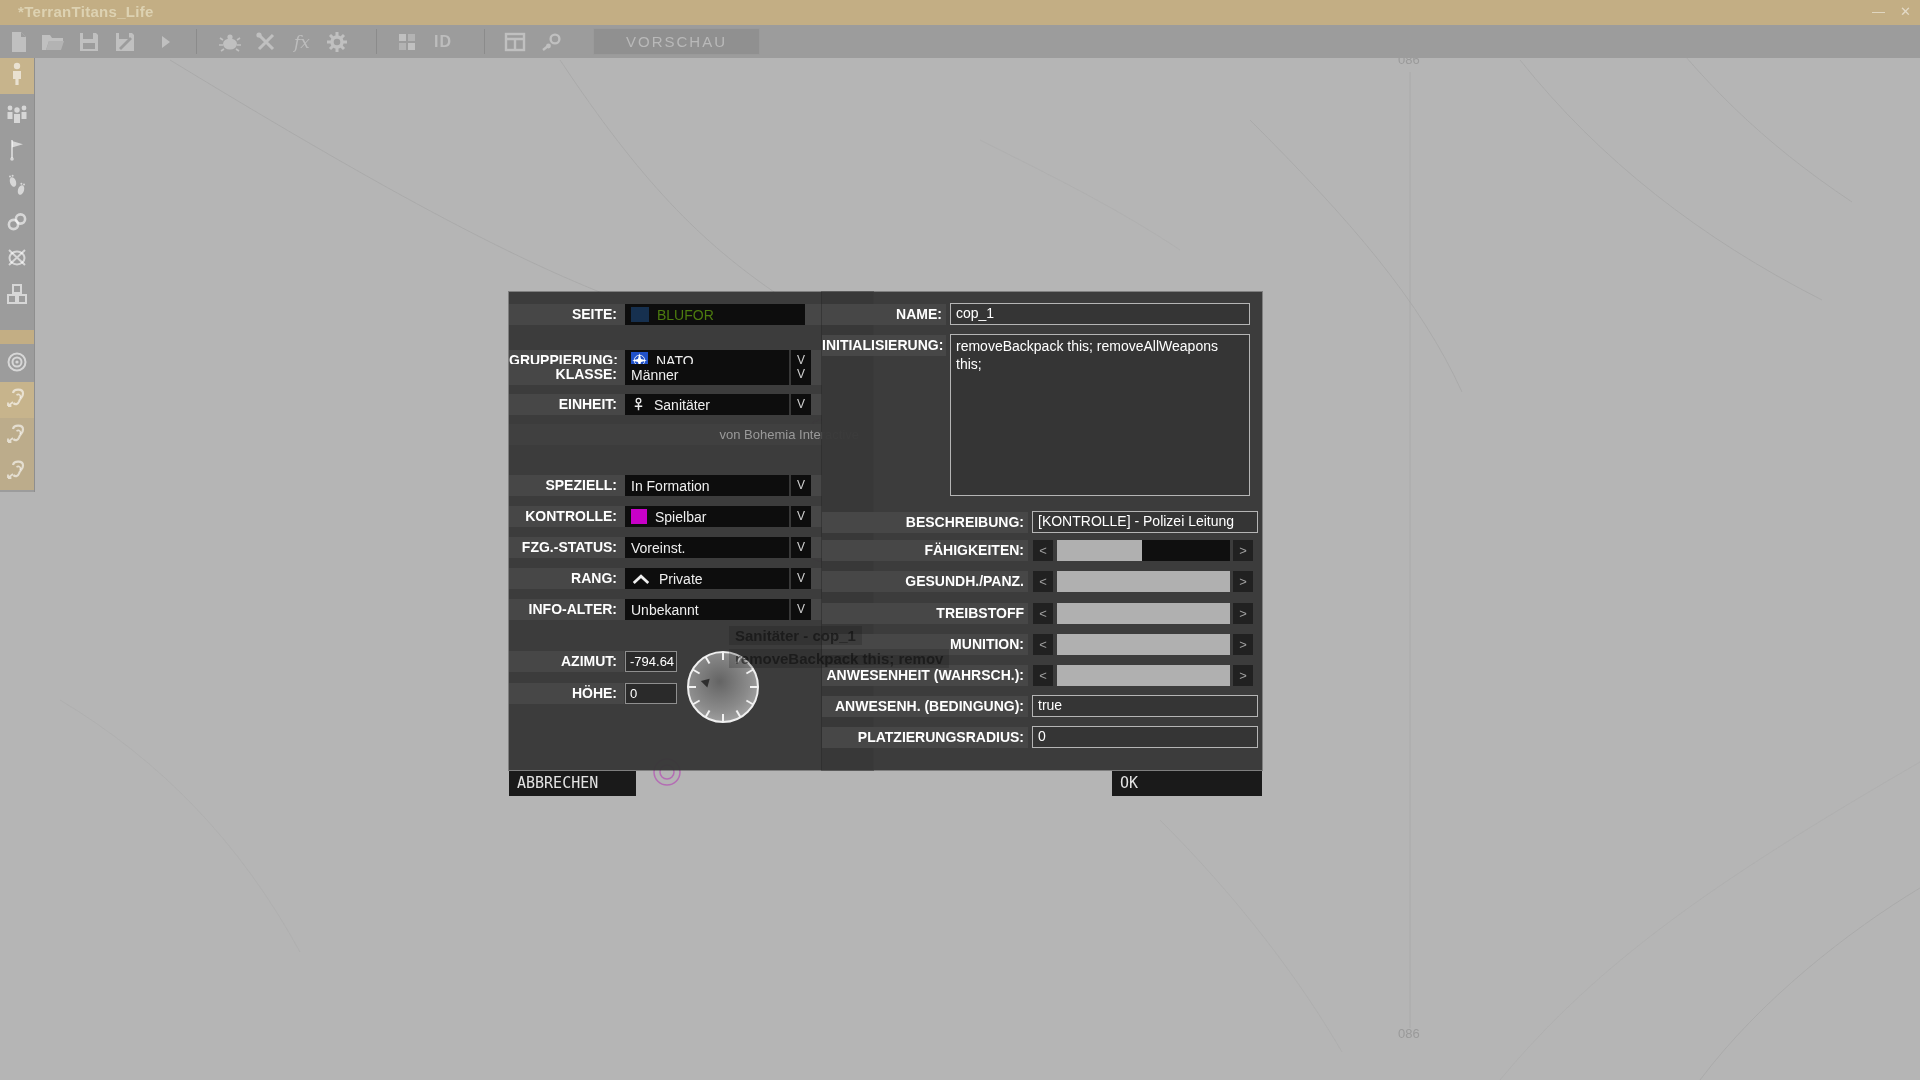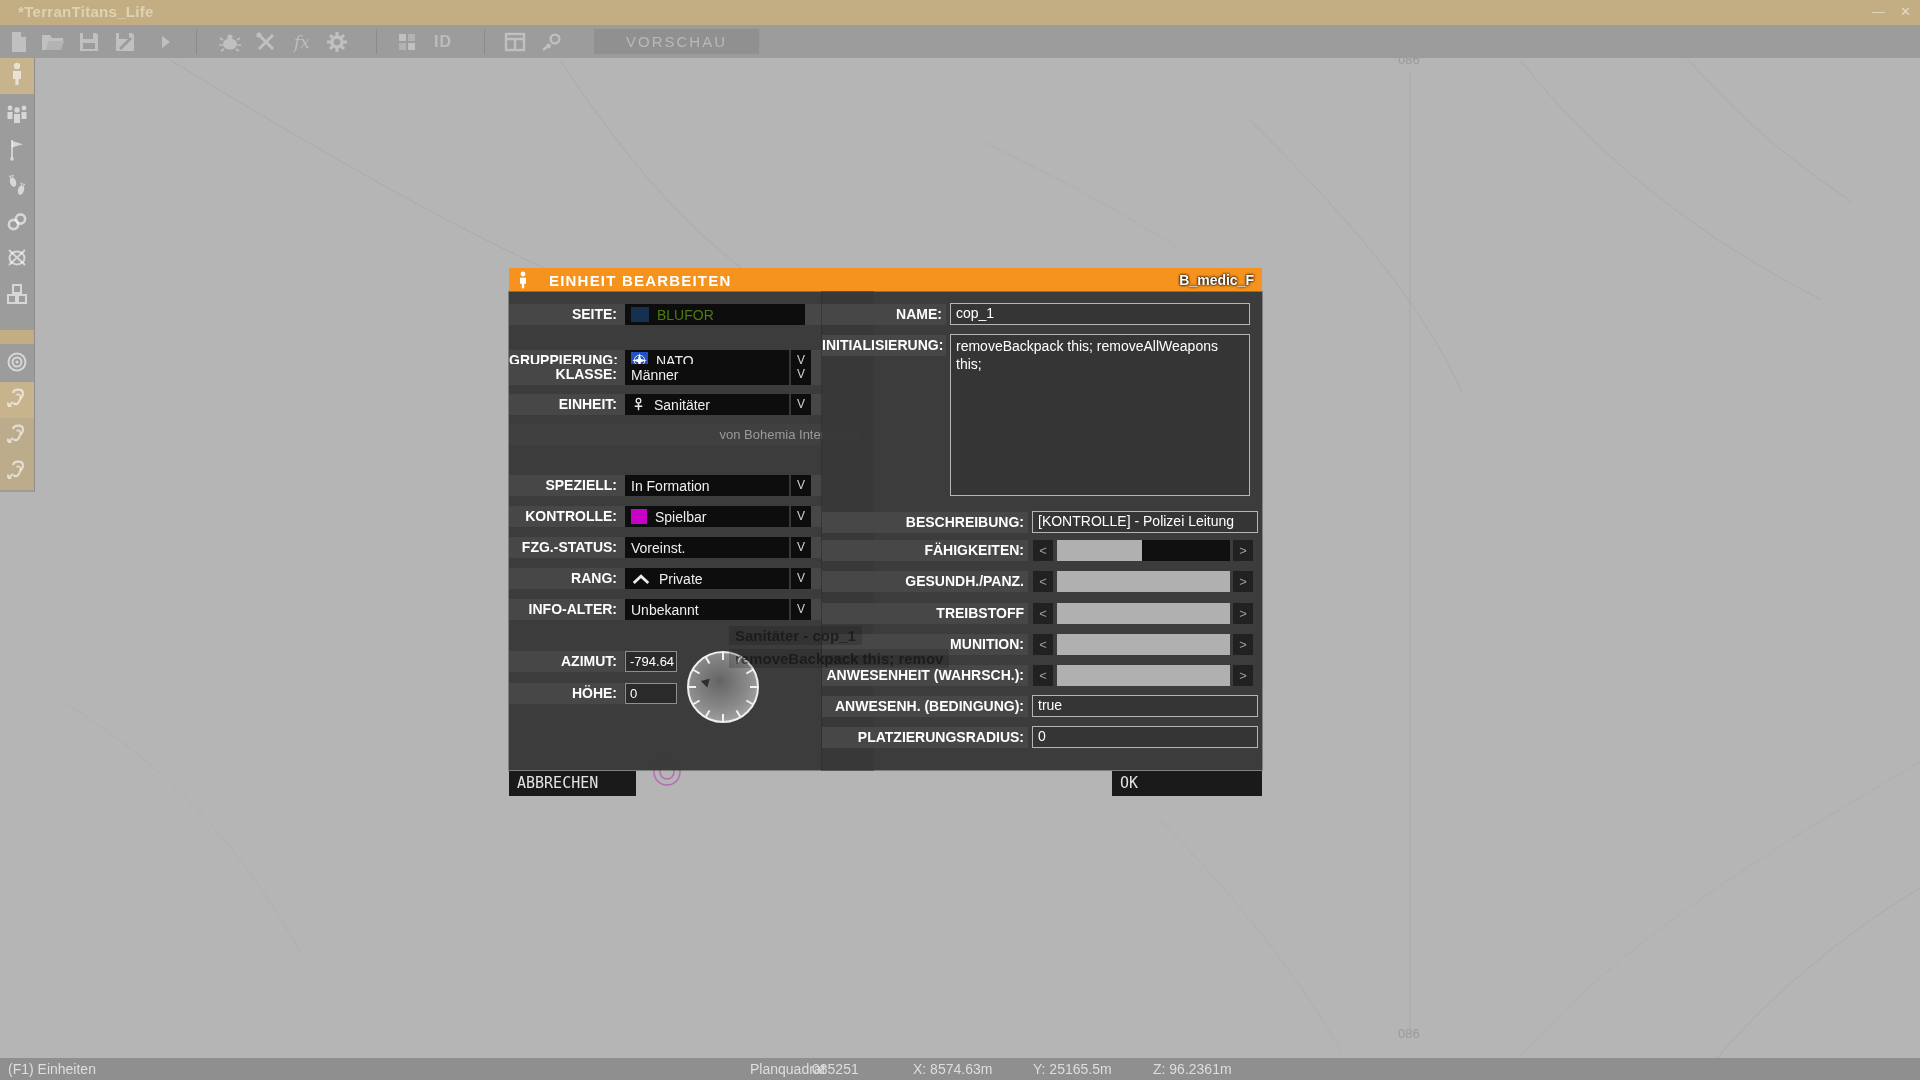--- a/index.html
+++ b/index.html
@@ -327,30 +327,20 @@
     </div>
     <div class="scell tan2" style="top:396px;">
       <span><svg width="24" height="24" viewBox="0 0 24 24">
             <path d="M8 7c1-4.5 10-4.5 10 .5 0 4-3 4.5-4 8-1 3-4 3.5-5.5 1.5" fill="none" stroke="currentColor" stroke-width="2.2"></path>
             <path d="M11.5 9c2.5-1.5 5 .5 3.5 3" fill="none" stroke="currentColor" stroke-width="1.6"></path>
             <path d="M3 20l5-4M3 20v-3.4M3 20h3.4" stroke="currentColor" stroke-width="1.8" fill="none"></path>
           </svg></span>
     </div>
   </div>
 
-  <div class="dlg-header">
-    <span class="icon-sp" style="margin-left:8px;">
-      <svg width="12" height="18" viewBox="0 0 16 24">
-          <circle cx="8" cy="4" r="3.2" fill="#fff"></circle>
-          <path d="M4 9h8v8h-2.4v6H6.4v-6H4z" fill="#fff"></path>
-        </svg>
-    </span>
-    <span class="dlg-title">EINHEIT BEARBEITEN</span>
-    <span class="dlg-class">B_medic_F</span>
-  </div>
 
   <div class="panel" id="panel-left">
 
     <div class="lrow" style="top:12px;">
       <span class="llbl">SEITE:</span>
       <div class="dd no-arrow">
         <span class="swatch" style="background:#16304f;"></span>
         <span class="val gray">BLUFOR</span>
       </div>
     </div>
@@ -555,22 +545,14 @@
     </div>
     <div class="input" style="left:210px;top:434px;width:226px;height:22px;">0</div>
   </div>
 
   <div class="ghost" style="left:729px;top:626px;">Sanitäter - cop_1</div>
   <div class="ghost" style="left:729px;top:649px;">removeBackpack this; remov</div>
 
   <div class="dlg-btn" id="btn-cancel">ABBRECHEN</div>
   <div class="dlg-btn" id="btn-ok">OK</div>
 
-  <div class="statusbar">
-    <span style="left:8px;">(F1) Einheiten</span>
-    <span style="left:750px;">Planquadrat</span>
-    <span style="left:812px;">085251</span>
-    <span style="left:913px;">X: 8574.63m</span>
-    <span style="left:1033px;">Y: 25165.5m</span>
-    <span style="left:1153px;">Z: 96.2361m</span>
-  </div>
 
 </div>
 
 </body></html>

